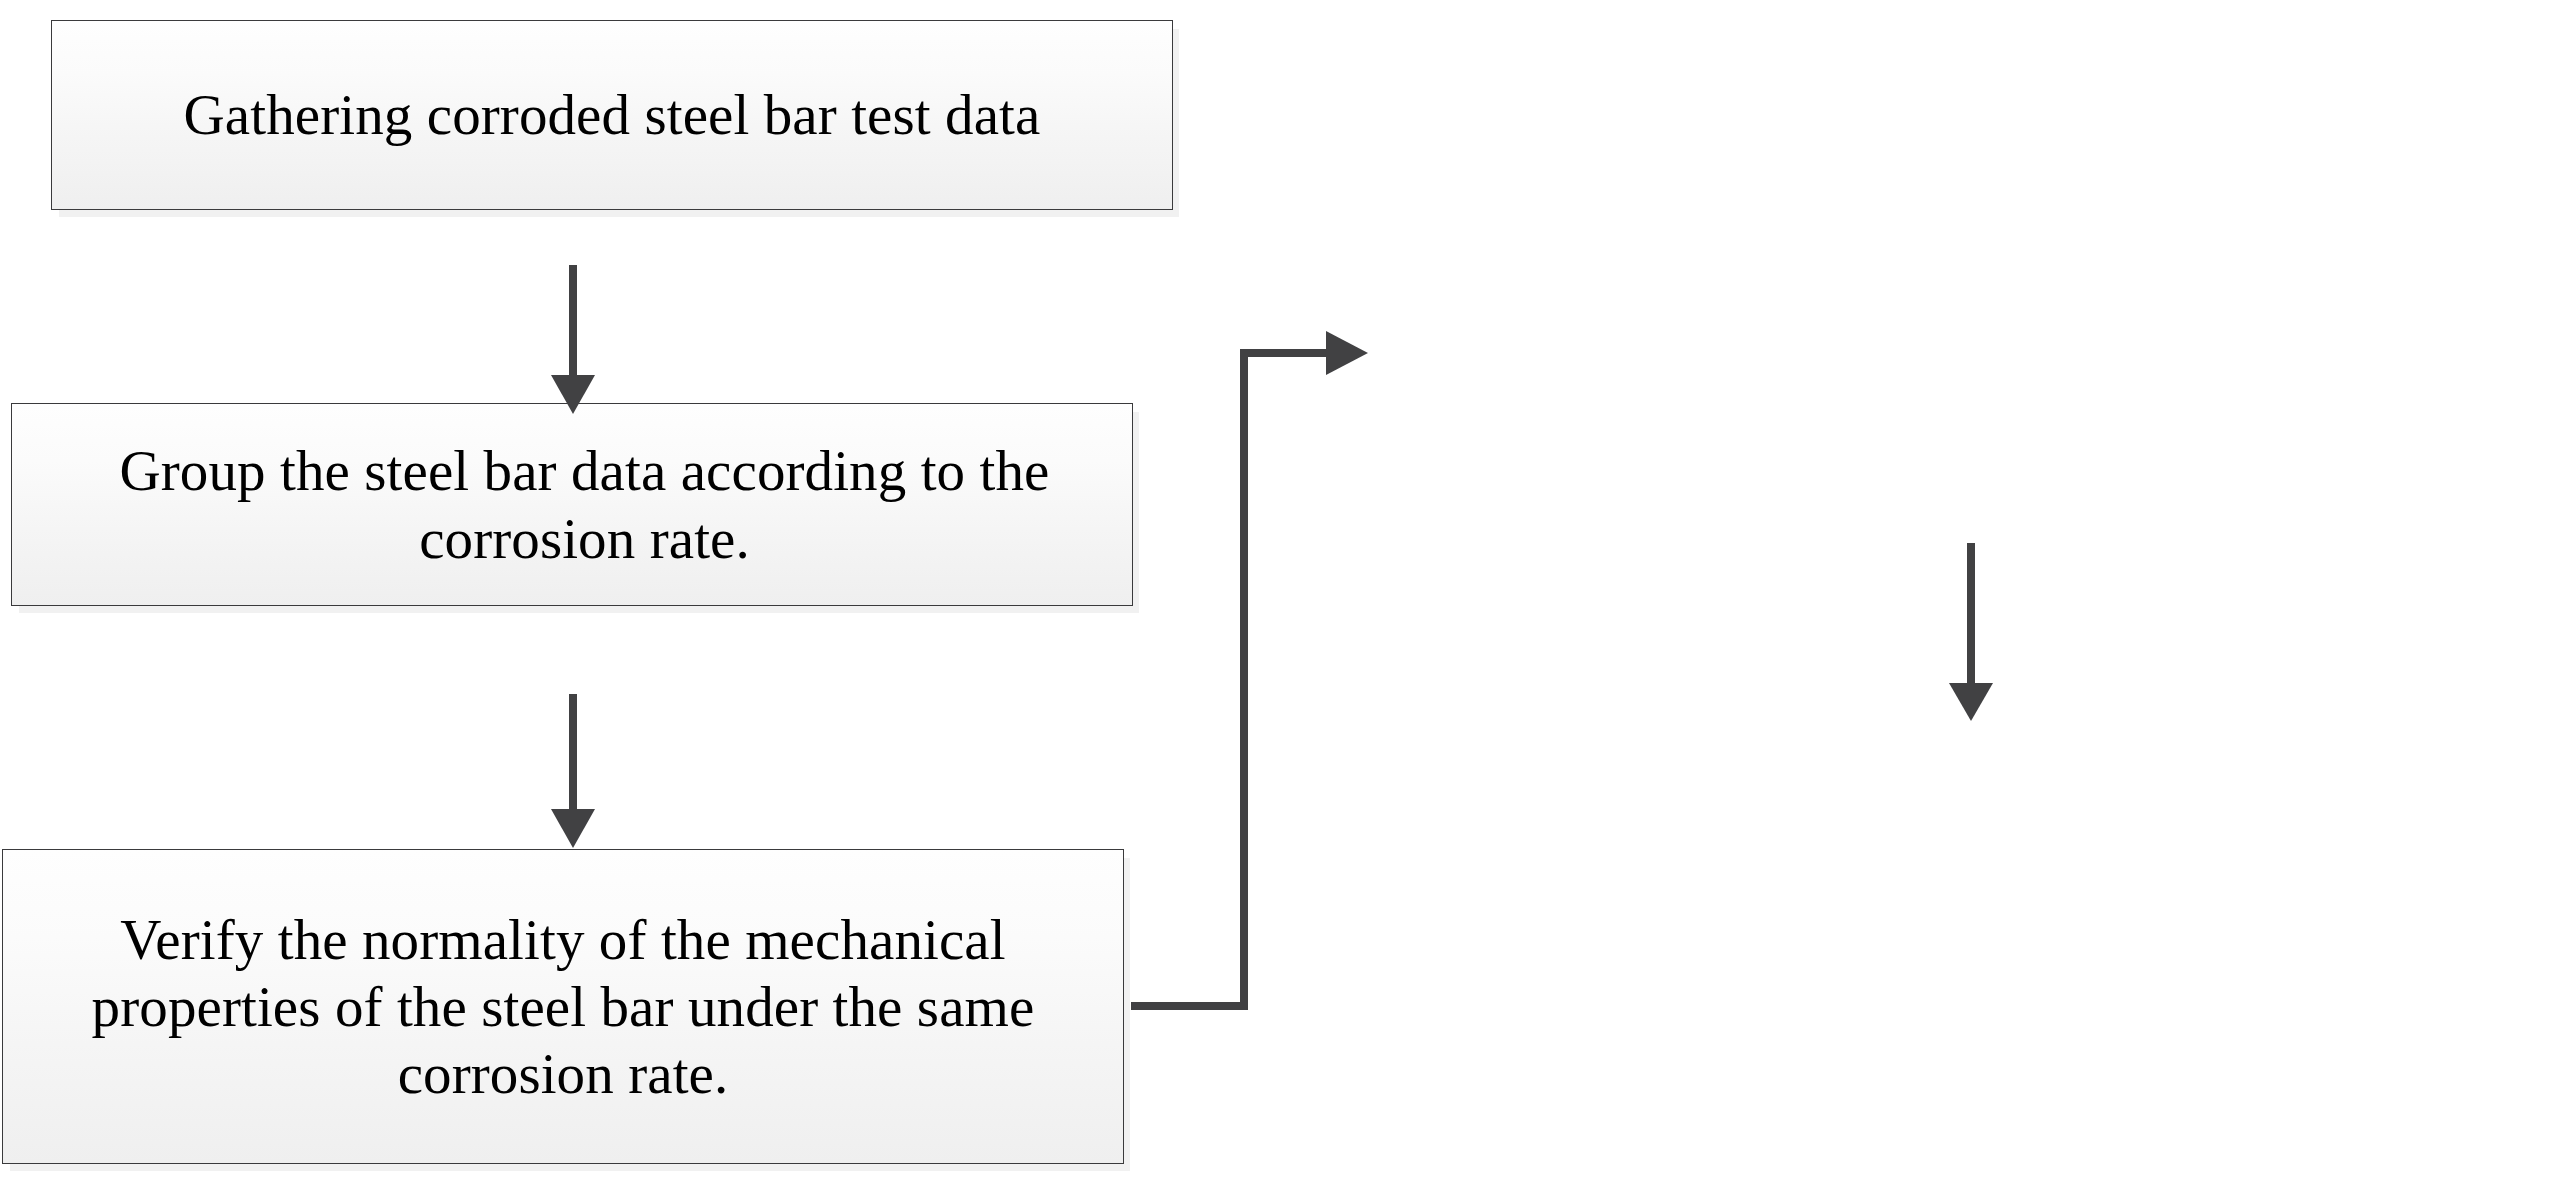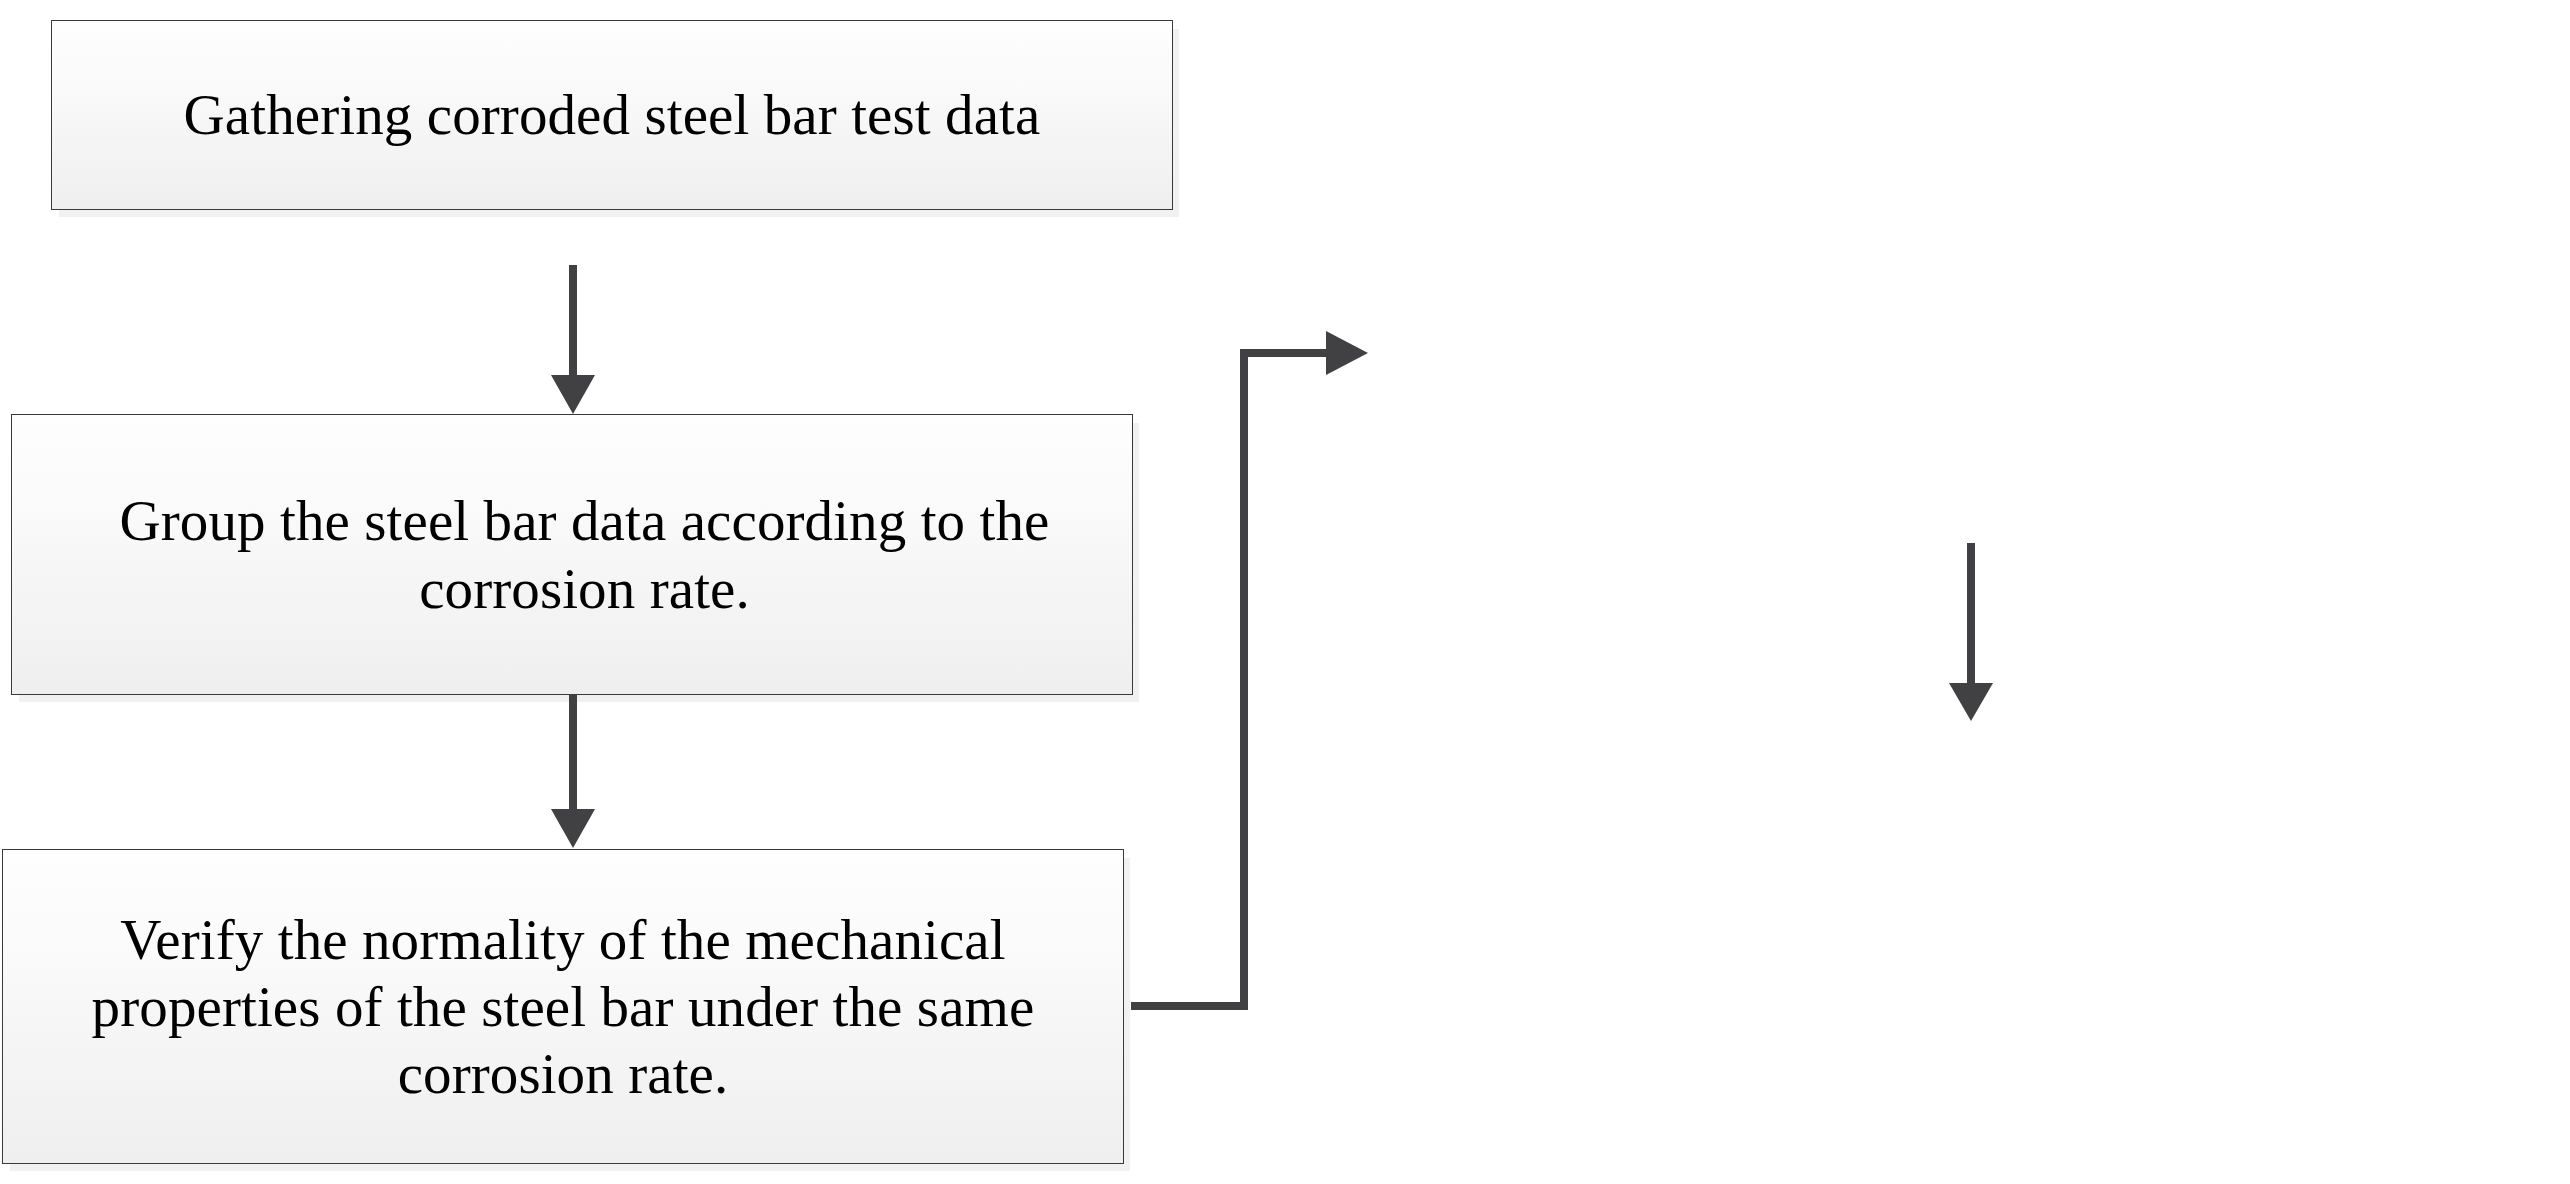--- a/index.html
+++ b/index.html
@@ -53,21 +53,21 @@
 </style>
 </head>
 <body>
 
 <div id="canvas">
 
   <div class="node" style="left:11px; top:20px; width:1122px; height:190px;margin-left:40px;">
     <div class="node-label">Gathering corroded steel bar test data</div>
   </div>
 
-  <div class="node" style="left:11px; top:414px; width:1122px; height:281px;padding-left:35px;">
+  <div class="node" style="left:11px; top:403px; width:1122px; height:203px;padding-left:35px;">
     <div class="node-label">Group the steel bar data according to the corrosion rate.</div>
   </div>
 
   <div class="node" style="left:2px; top:849px; width:1122px; height:315px;">
     <div class="node-label">Verify the normality of the mechanical properties of the steel bar under the same corrosion rate.</div>
   </div>
 
 
 
   <div class="connector" style="left:0; top:0; width:2570px; height:1184px;">

